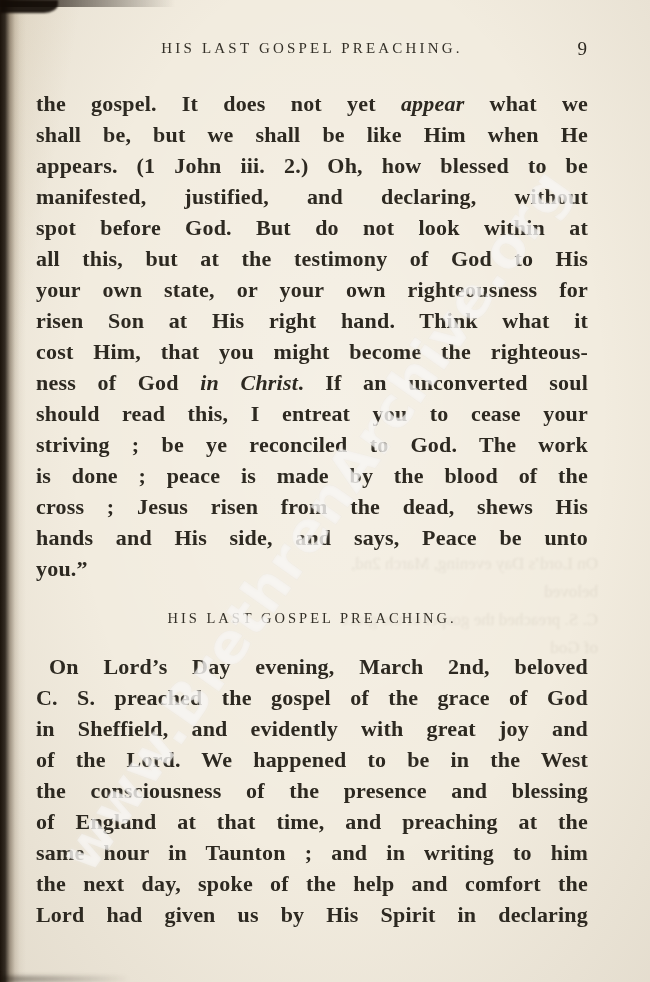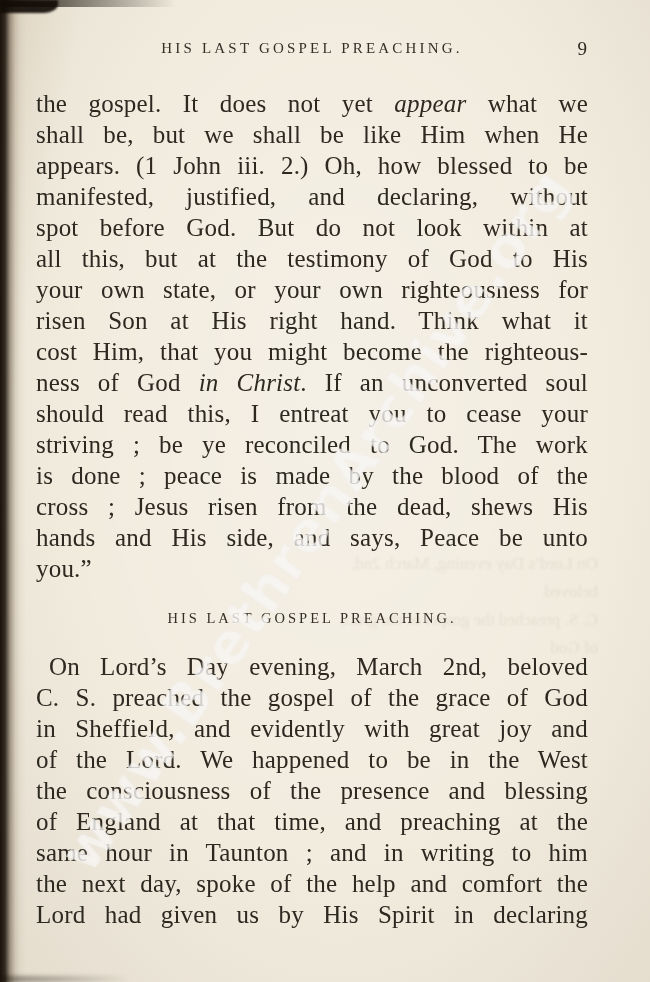--- a/index.html
+++ b/index.html
@@ -58,22 +58,22 @@
   .header-title {
     display: block; text-align: center;
     font-size: 15px; letter-spacing: 3.2px; color: #343028;
   }
   .page-number {
     position: absolute; right: 0; top: -2px;
     font-size: 19px; letter-spacing: 1px;
   }
 
   .paragraph {
-    font-size: 25px; line-height: 31px;
-    word-spacing: 1.5px; letter-spacing: 0.2px;
+    font-size: 22px; line-height: 31px;
+    word-spacing: 1.5px; letter-spacing: 0.2px; font-weight: bold;
   }
   .paragraph .line { text-align: justify; text-align-last: justify; }
   .paragraph .line.line-last { text-align-last: left; }
   .para-1 { margin-top: 26px; }
   .indent-first .line:first-child { text-indent: 13px; }
 
   .section-heading {
     text-align: center; font-weight: normal;
     font-size: 14.5px; letter-spacing: 3px;
     margin: 26px 0 24px; color: #343028;

